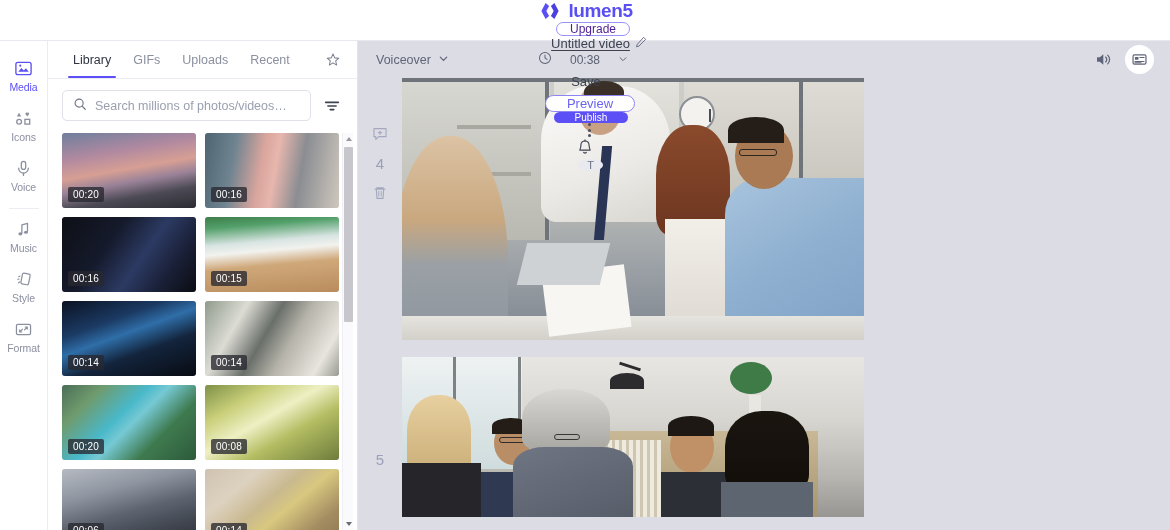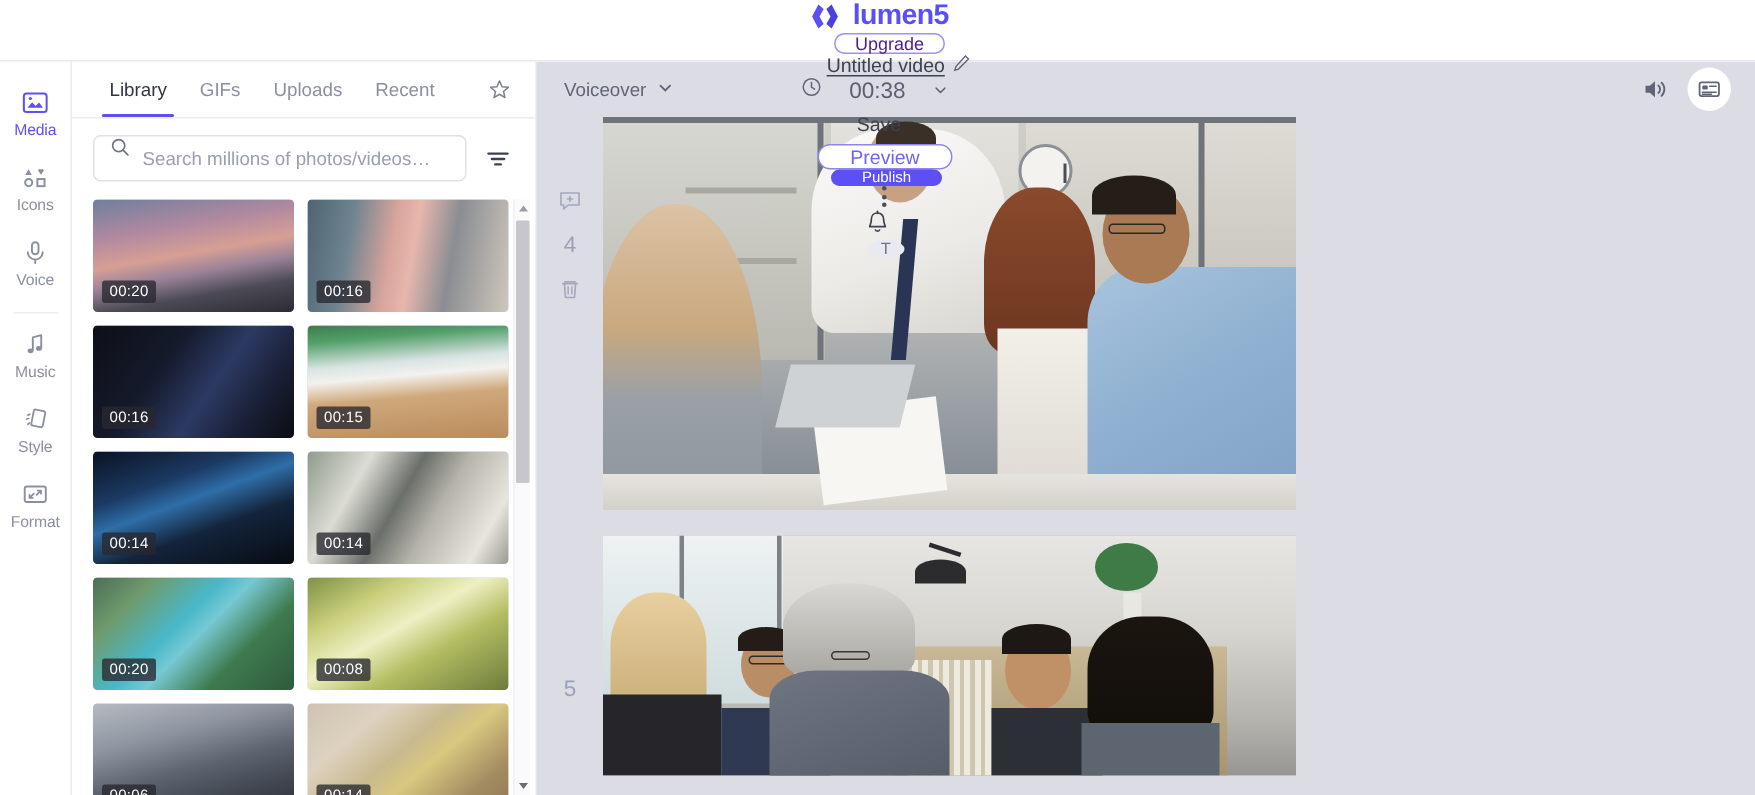--- a/index.html
+++ b/index.html
@@ -37,21 +37,21 @@
     margin-left: 26px; display: flex; align-items: center; gap: 5px;
     cursor: pointer;
   }
   .video-title span {
     font-size: 13px; color: #3d4250;
     text-decoration: underline; text-underline-offset: 2px;
   }
   .spacer { flex: 1; }
   .timer {
     display: flex; align-items: center; gap: 18px;
-    font-size: 15px; color: #5b6072; cursor: pointer; margin-right: 6px;
+    font-size: 12px; color: #5b6072; cursor: pointer; margin-right: 6px;
   }
   .save-btn {
     font-size: 13px; color: #3d4250; background: none; border: none;
     cursor: pointer; padding: 6px 14px; font-family: inherit;
   }
   .preview-btn {
     border: 1px solid #8e85f2; color: #6c63f0; background: #fff;
     border-radius: 16px; height: 29px; padding: 0 21px;
     font-size: 13px; cursor: pointer; margin-left: 8px;
     font-family: inherit;
@@ -112,21 +112,21 @@
   }
   .lib-tab.active { color: #2f3440; }
   .lib-tab.active::after {
     content: ""; position: absolute; left: 6px; right: 6px; bottom: -1px;
     height: 2px; background: #5c4ff5; border-radius: 2px;
   }
   .star-btn { margin-left: auto; cursor: pointer; display: flex; padding: 4px; }
   .search-row { display: flex; align-items: center; gap: 10px; padding: 11px 14px 10px; }
   .search-box {
     flex: 1; height: 31px; border: 1px solid #e0e0e8; border-radius: 5px;
-    display: flex; gap: 8px; padding: 0 10px;
+    display: flex; align-items: center; gap: 8px; padding: 0 10px;
     background: #fff;
   }
   .search-box input {
     border: none; outline: none; flex: 1; font-size: 12.5px;
     color: #3d4250; font-family: inherit; background: transparent;
   }
   .search-box input::placeholder { color: #9aa0b0; }
   .filter-btn { cursor: pointer; display: flex; padding: 2px; }
 
   .grid-wrap { flex: 1; position: relative; overflow: hidden; }

